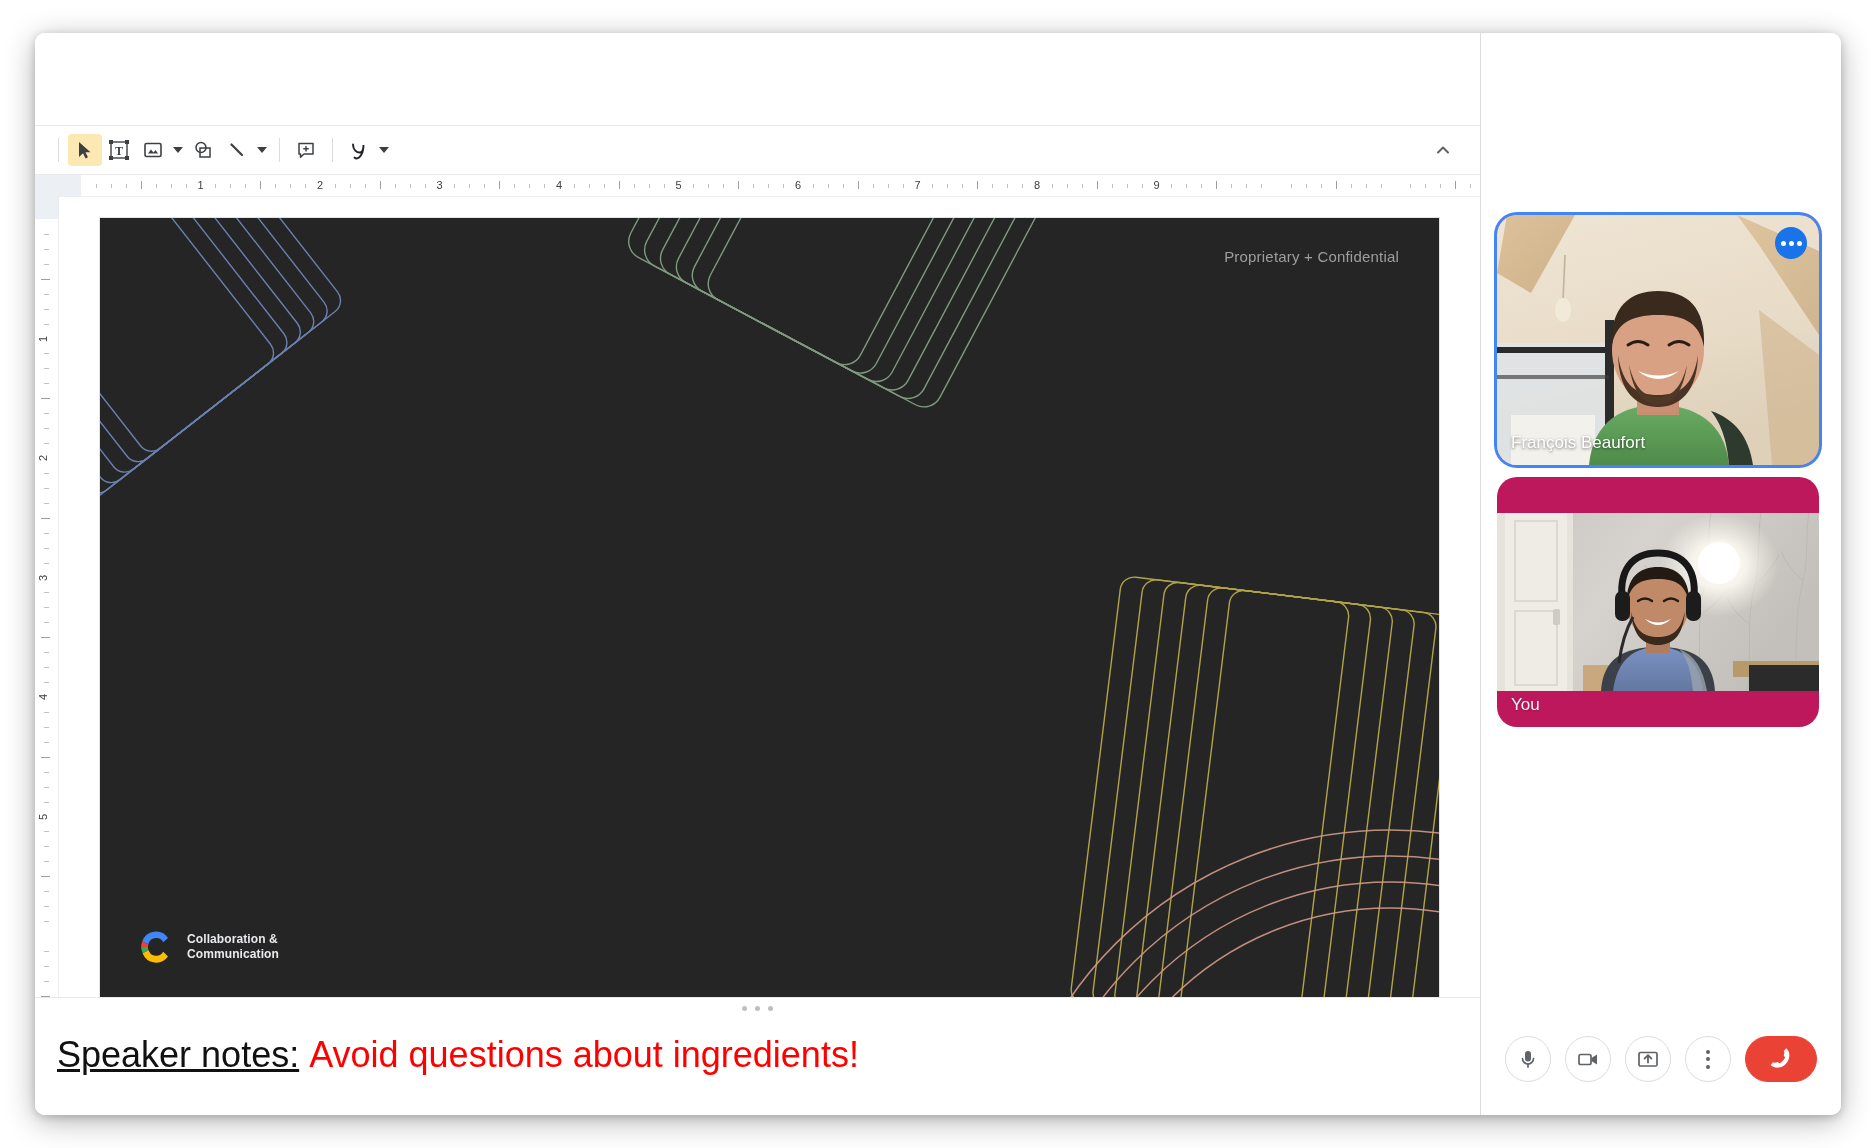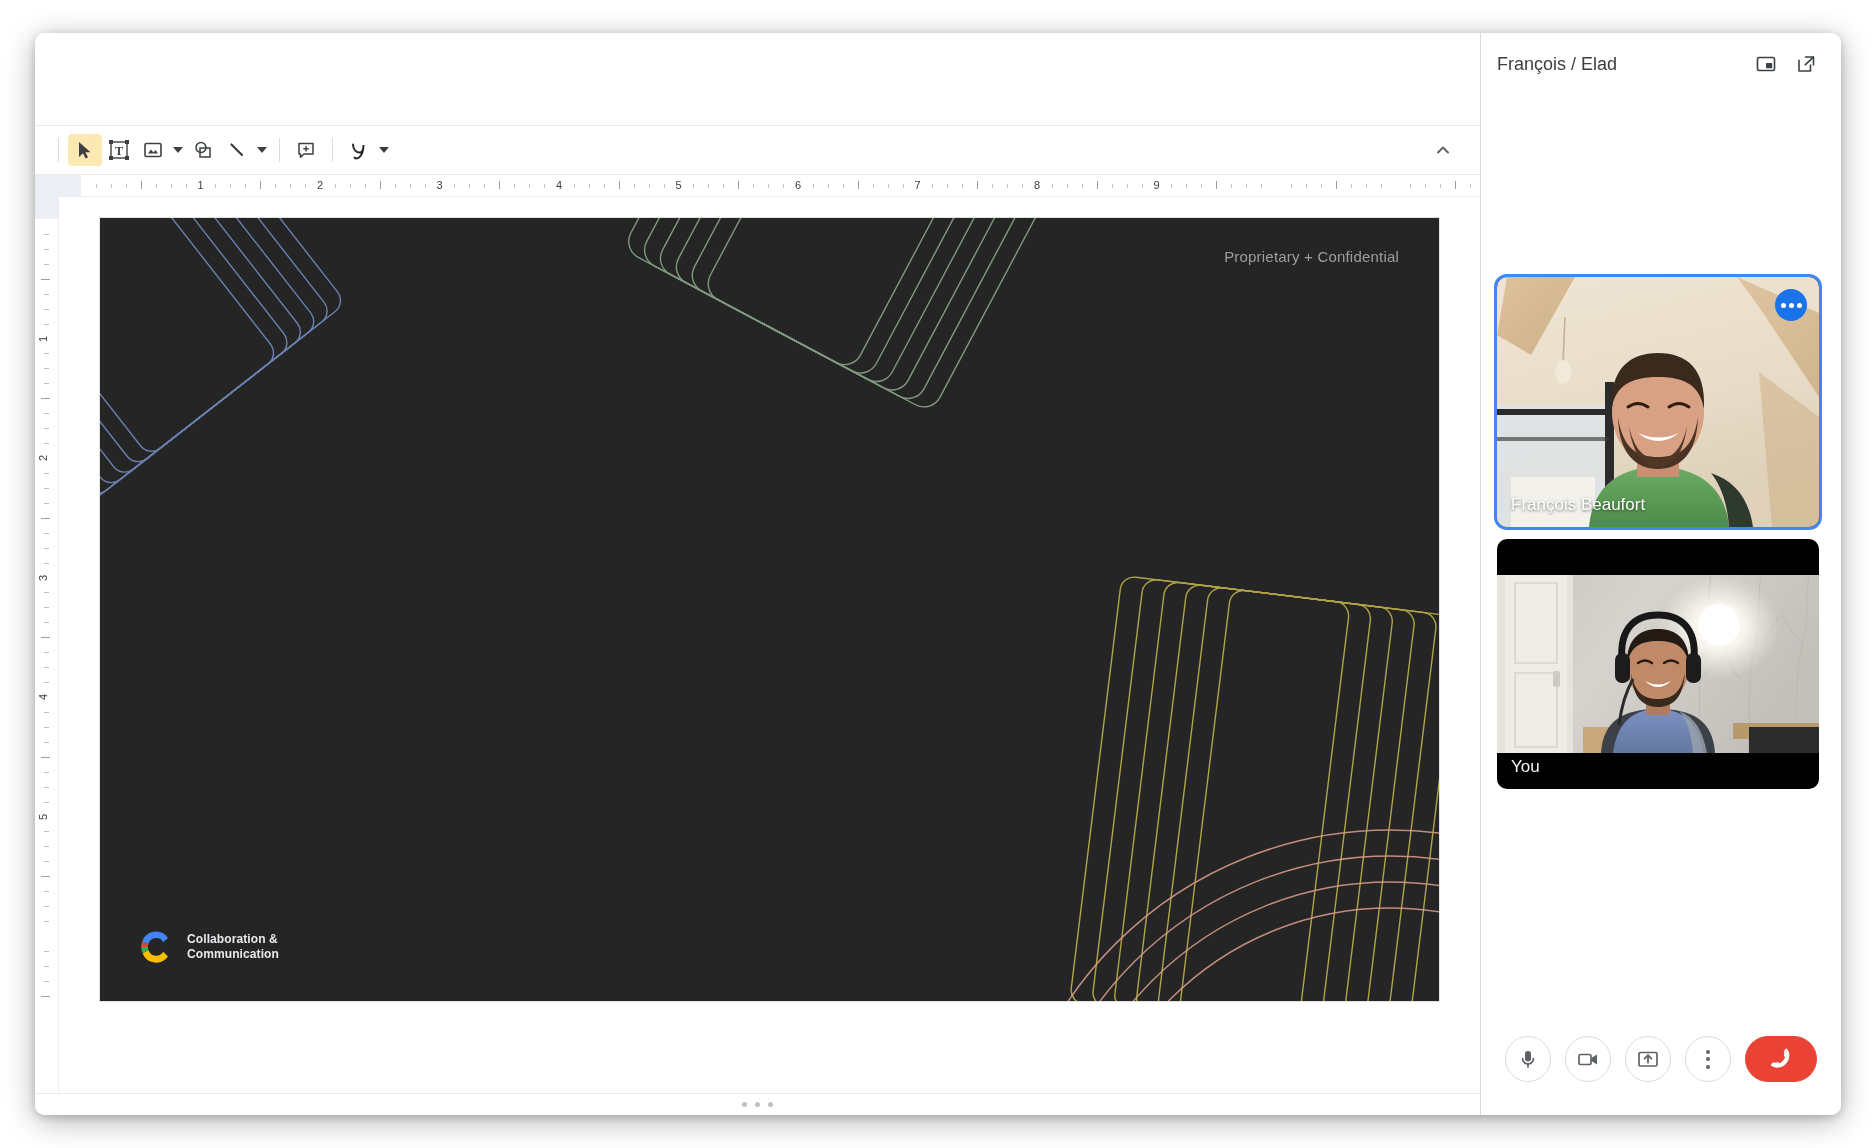--- a/index.html
+++ b/index.html
@@ -189,24 +189,24 @@
   }
   .meet-hdr-btn {
     width: 34px; height: 34px; margin-left: 6px;
     display: flex; align-items: center; justify-content: center;
     border-radius: 50%; cursor: pointer;
   }
   .tiles { flex: 1; padding: 0 16px; overflow: hidden; }
   .tile {
     position: relative;
     width: 322px; height: 250px;
-    border-radius: 10px;
+    border-radius: 20px;
     overflow: hidden;
     margin-bottom: 12px;
-    background: #000000;
+    background: #be185d;
   }
   .tile.active { box-shadow: 0 0 0 3px #4285f4; }
   .tile.first { margin-top: 182px; }
   .tile-video { position: absolute; inset: 0; overflow: hidden; }
   .tile-name {
     position: absolute; left: 14px; bottom: 12px;
     color: #ffffff; font-size: 17px;
     text-shadow: 0 1px 3px rgba(0,0,0,.55);
     z-index: 4;
   }
@@ -543,42 +543,27 @@
         </div>
       </div>
     </div>
 
     <div class="notes-divider">
       <i class="dot"></i>
       <i class="dot"></i>
       <i class="dot"></i>
     </div>
 
+    <div class="notes-pane">
+      <span class="notes-label">Speaker notes:</span><span>&nbsp;</span><span class="notes-text">Avoid questions about ingredients!</span>
+    </div>
   </div>
 
   <div class="meet-pane">
 
-    <div class="meet-header">
-      <div class="meet-title">François / Elad</div>
-
-      <div class="meet-hdr-btn">
-        <svg width="22" height="22" viewBox="0 0 22 22">
-          <rect x="2.5" y="4.5" width="17" height="13" rx="1.5" fill="none" stroke="#3c4043" stroke-width="1.6"></rect>
-          <rect x="11" y="10" width="6.2" height="5.2" rx="0.8" fill="#3c4043"></rect>
-        </svg>
-      </div>
-
-      <div class="meet-hdr-btn">
-        <svg width="22" height="22" viewBox="0 0 22 22">
-          <path d="M4 7.2 V18 H15.5 V12" fill="none" stroke="#3c4043" stroke-width="1.6" stroke-linecap="round" stroke-linejoin="round"></path>
-          <path d="M10.5 4 H18.5 V12" fill="none" stroke="#3c4043" stroke-width="1.6" stroke-linecap="round" stroke-linejoin="round"></path>
-          <line x1="10.2" y1="11.8" x2="18.3" y2="4.2" stroke="#3c4043" stroke-width="1.6" stroke-linecap="round"></line>
-        </svg>
-      </div>
-    </div>
 
     <div class="tiles">
 
       <div class="tile active first">
         <div class="tile-video">
           <svg width="322" height="250" viewBox="0 0 322 250" preserveAspectRatio="none">
             <defs>
               <linearGradient id="wallF" x1="0" y1="0" x2="0.3" y2="1">
                 <stop offset="0%" stop-color="#efe5d4"></stop>
                   <stop offset="60%" stop-color="#e8dcc8"></stop>

